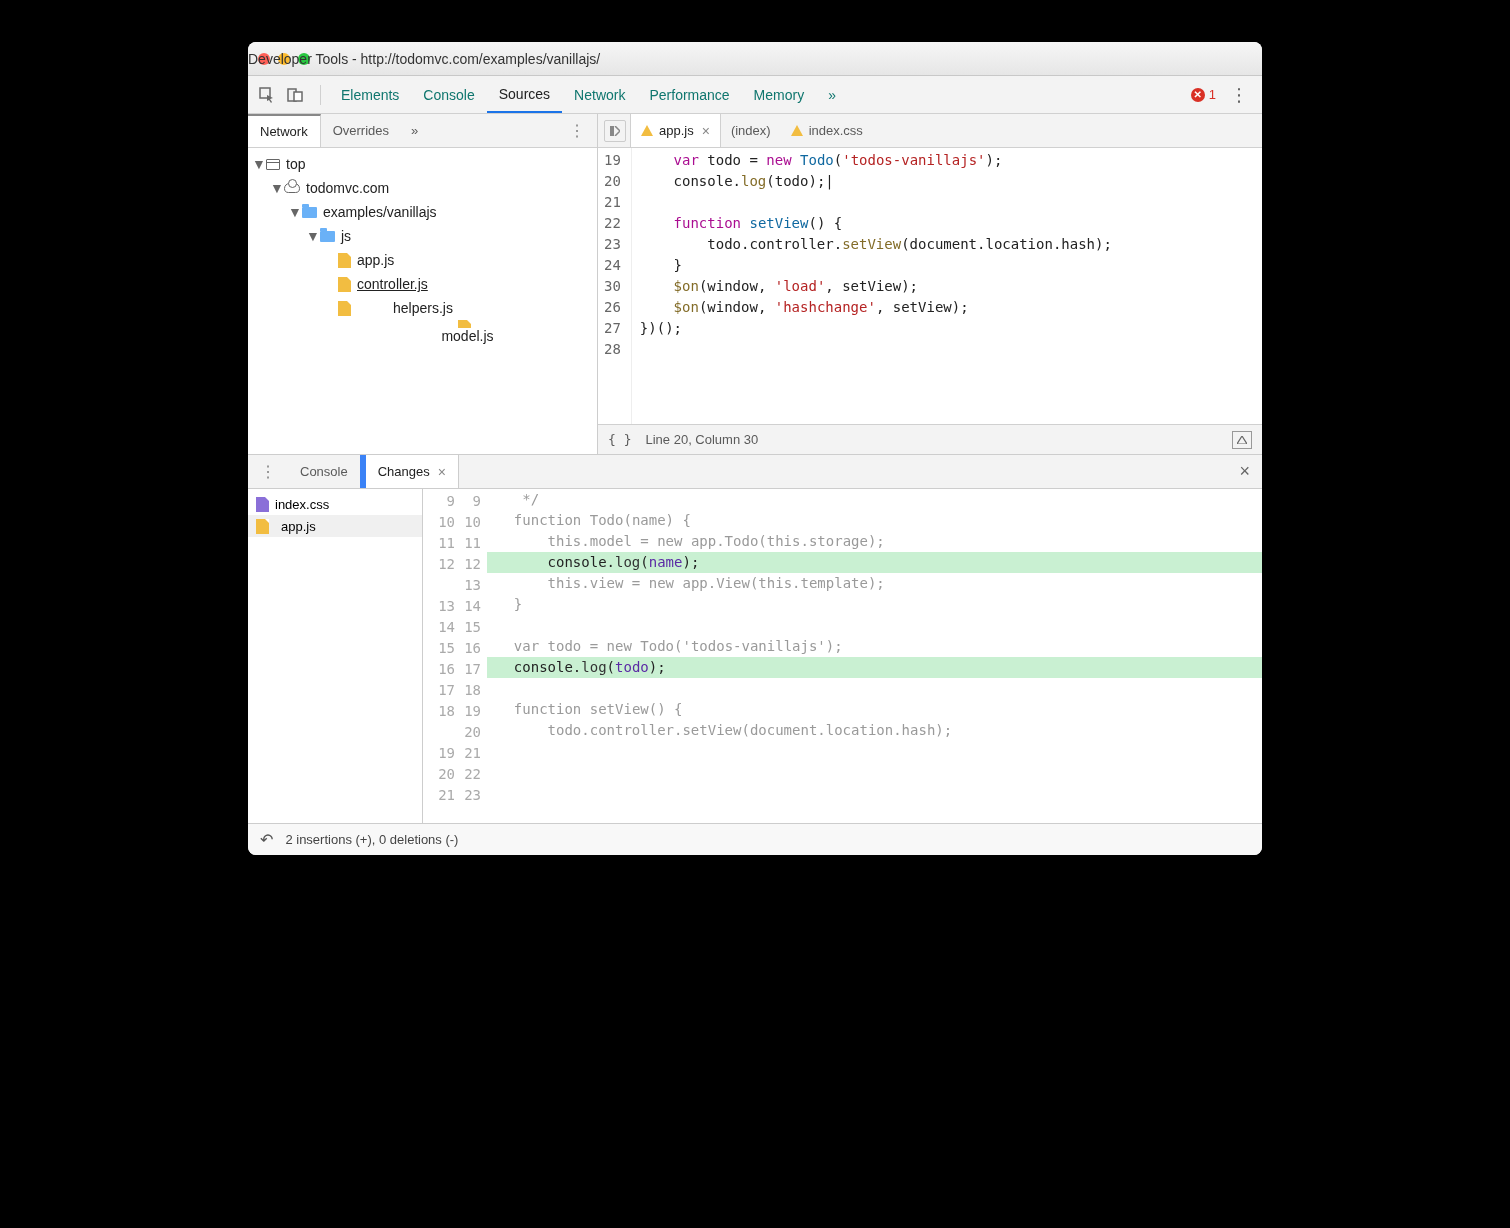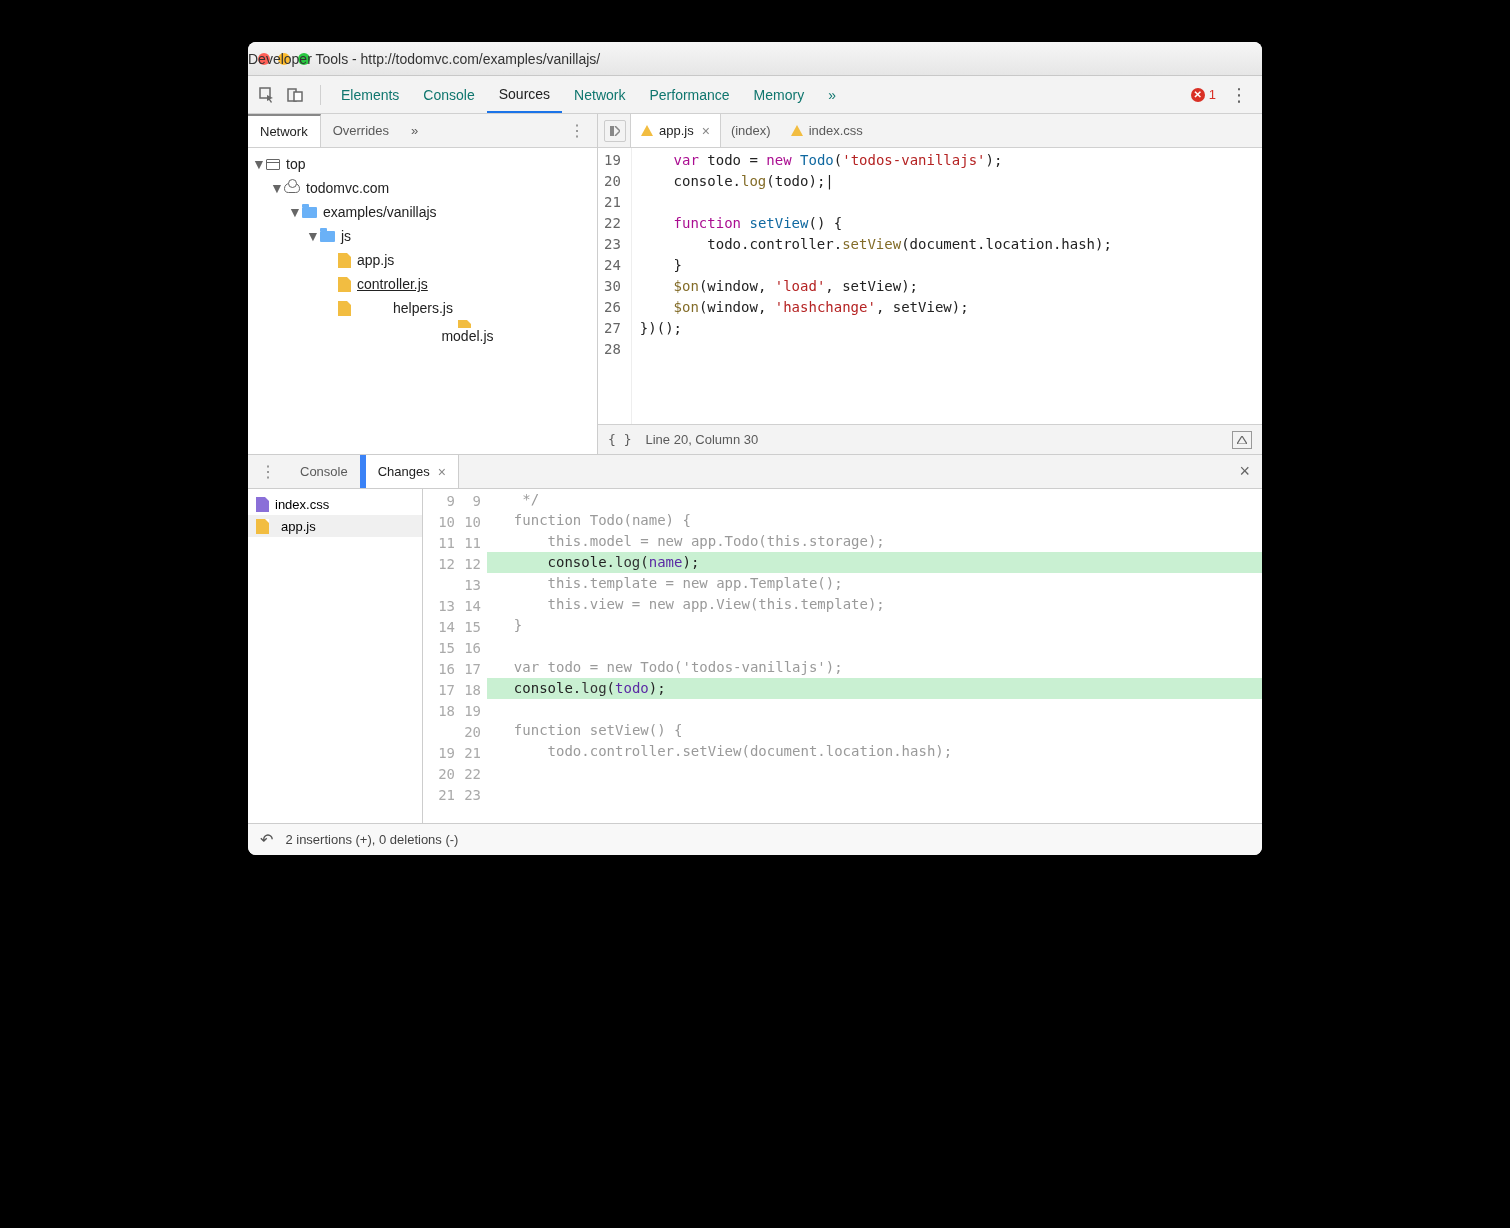--- a/index.html
+++ b/index.html
@@ -321,21 +321,20 @@
               <div>21</div>
               <div>22</div>
               <div>23</div>
             </div>
         </div>
         <div class="diff-code" id="diff-code">
             <div class="diff-line dim">   */</div>
             <div class="diff-line dim">  <span class="kw">function</span> <span class="def">Todo</span>(<span class="lit">name</span>) {</div>
             <div class="diff-line dim">      <span class="kw">this</span>.model = <span class="kw">new</span> app.<span class="fn">Todo</span>(<span class="kw">this</span>.storage);</div>
             <div class="diff-line ins">      console.<span class="fn">log</span>(<span class="lit">name</span>);</div>
-            <div class="diff-line dim">      <span class="kw">this</span>.template = <span class="kw">new</span> app.<span class="fn">Template</span>();</div>
             <div class="diff-line dim">      <span class="kw">this</span>.view = <span class="kw">new</span> app.<span class="fn">View</span>(<span class="kw">this</span>.template);</div>
             <div class="diff-line dim">  }</div>
             <div class="diff-line dim">&nbsp;</div>
             <div class="diff-line dim">  <span class="kw">var</span> todo = <span class="kw">new</span> <span class="def">Todo</span>(<span class="str">'todos-vanillajs'</span>);</div>
             <div class="diff-line ins">  console.<span class="fn">log</span>(<span class="lit">todo</span>);</div>
             <div class="diff-line dim">&nbsp;</div>
             <div class="diff-line dim">  <span class="kw">function</span> <span class="def">setView</span>() {</div>
             <div class="diff-line dim">      todo.controller.<span class="fn">setView</span>(document.location.hash);</div>
           </div>
       </div>

